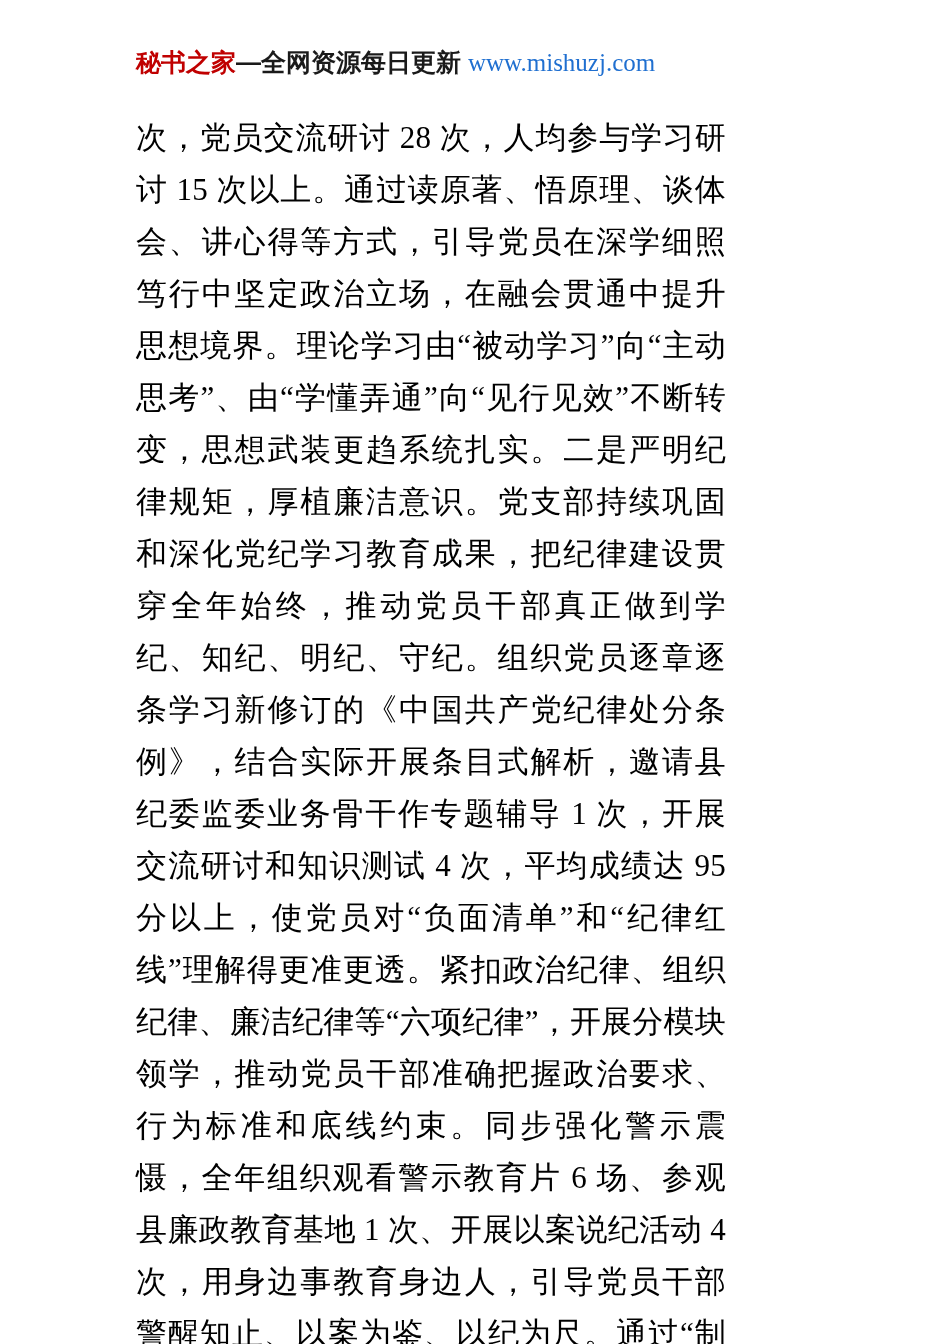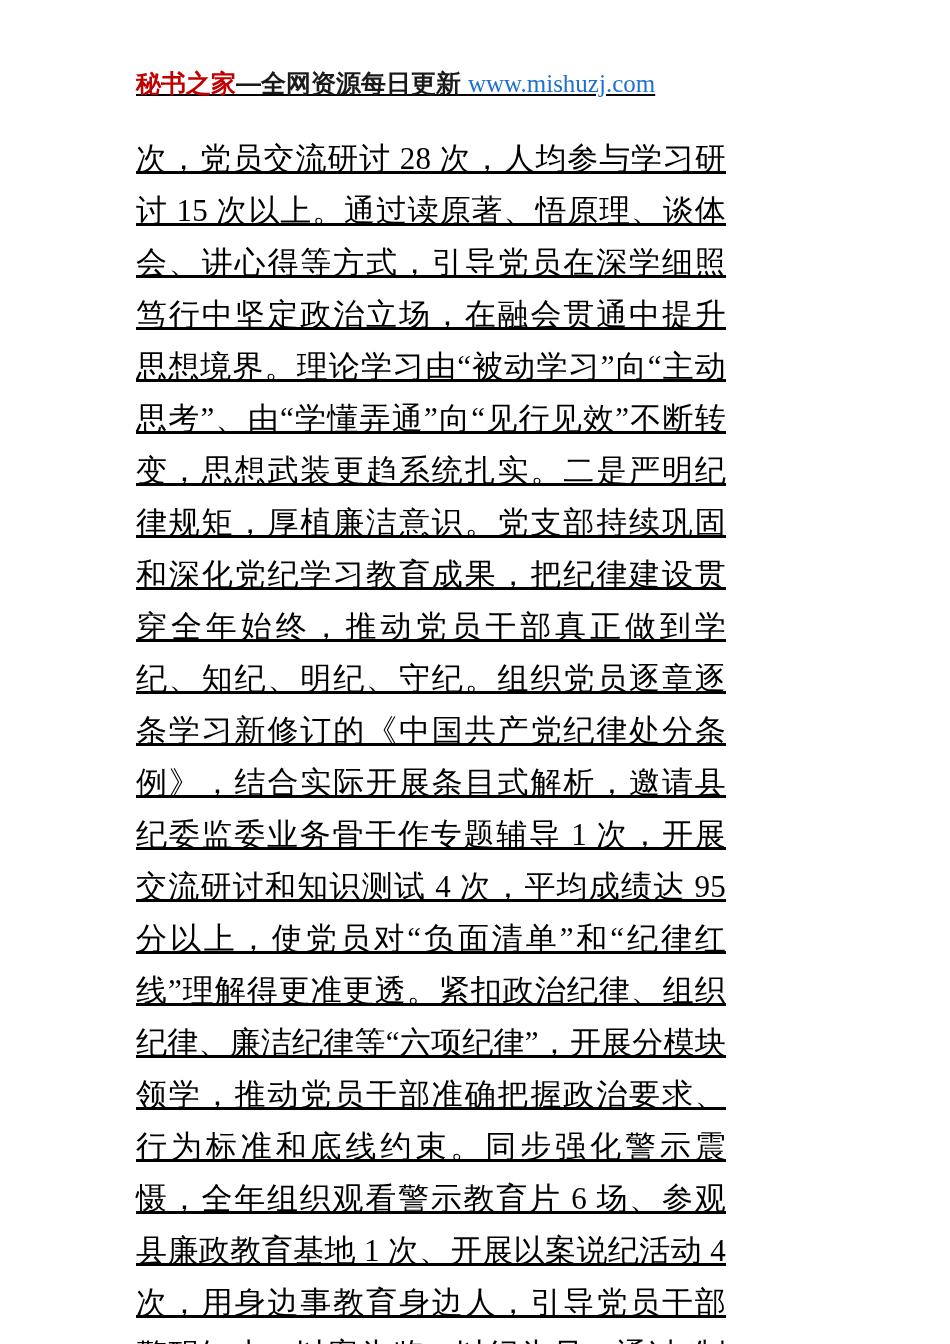--- a/index.html
+++ b/index.html
@@ -12,23 +12,22 @@
     height: 1344px;
     font-family: "Liberation Serif", "DejaVu Serif", serif;
     color: #000000;
     position: relative;
     overflow: hidden;
   }
   .page {
     width: 854px;
     height: 1344px;
     box-sizing: border-box;
-    padding: 68px 128px 40px 136px;
+    padding: 47px 128px 40px 136px;
     position: relative;
-    text-decoration: underline;
   }
   .watermark {
     font-family: "Liberation Sans", "DejaVu Sans", sans-serif;
     font-size: 25px;
     line-height: 1.2;
     white-space: nowrap;
     margin-bottom: 34px;
     letter-spacing: 0px;
   }
   .wm-brand {

